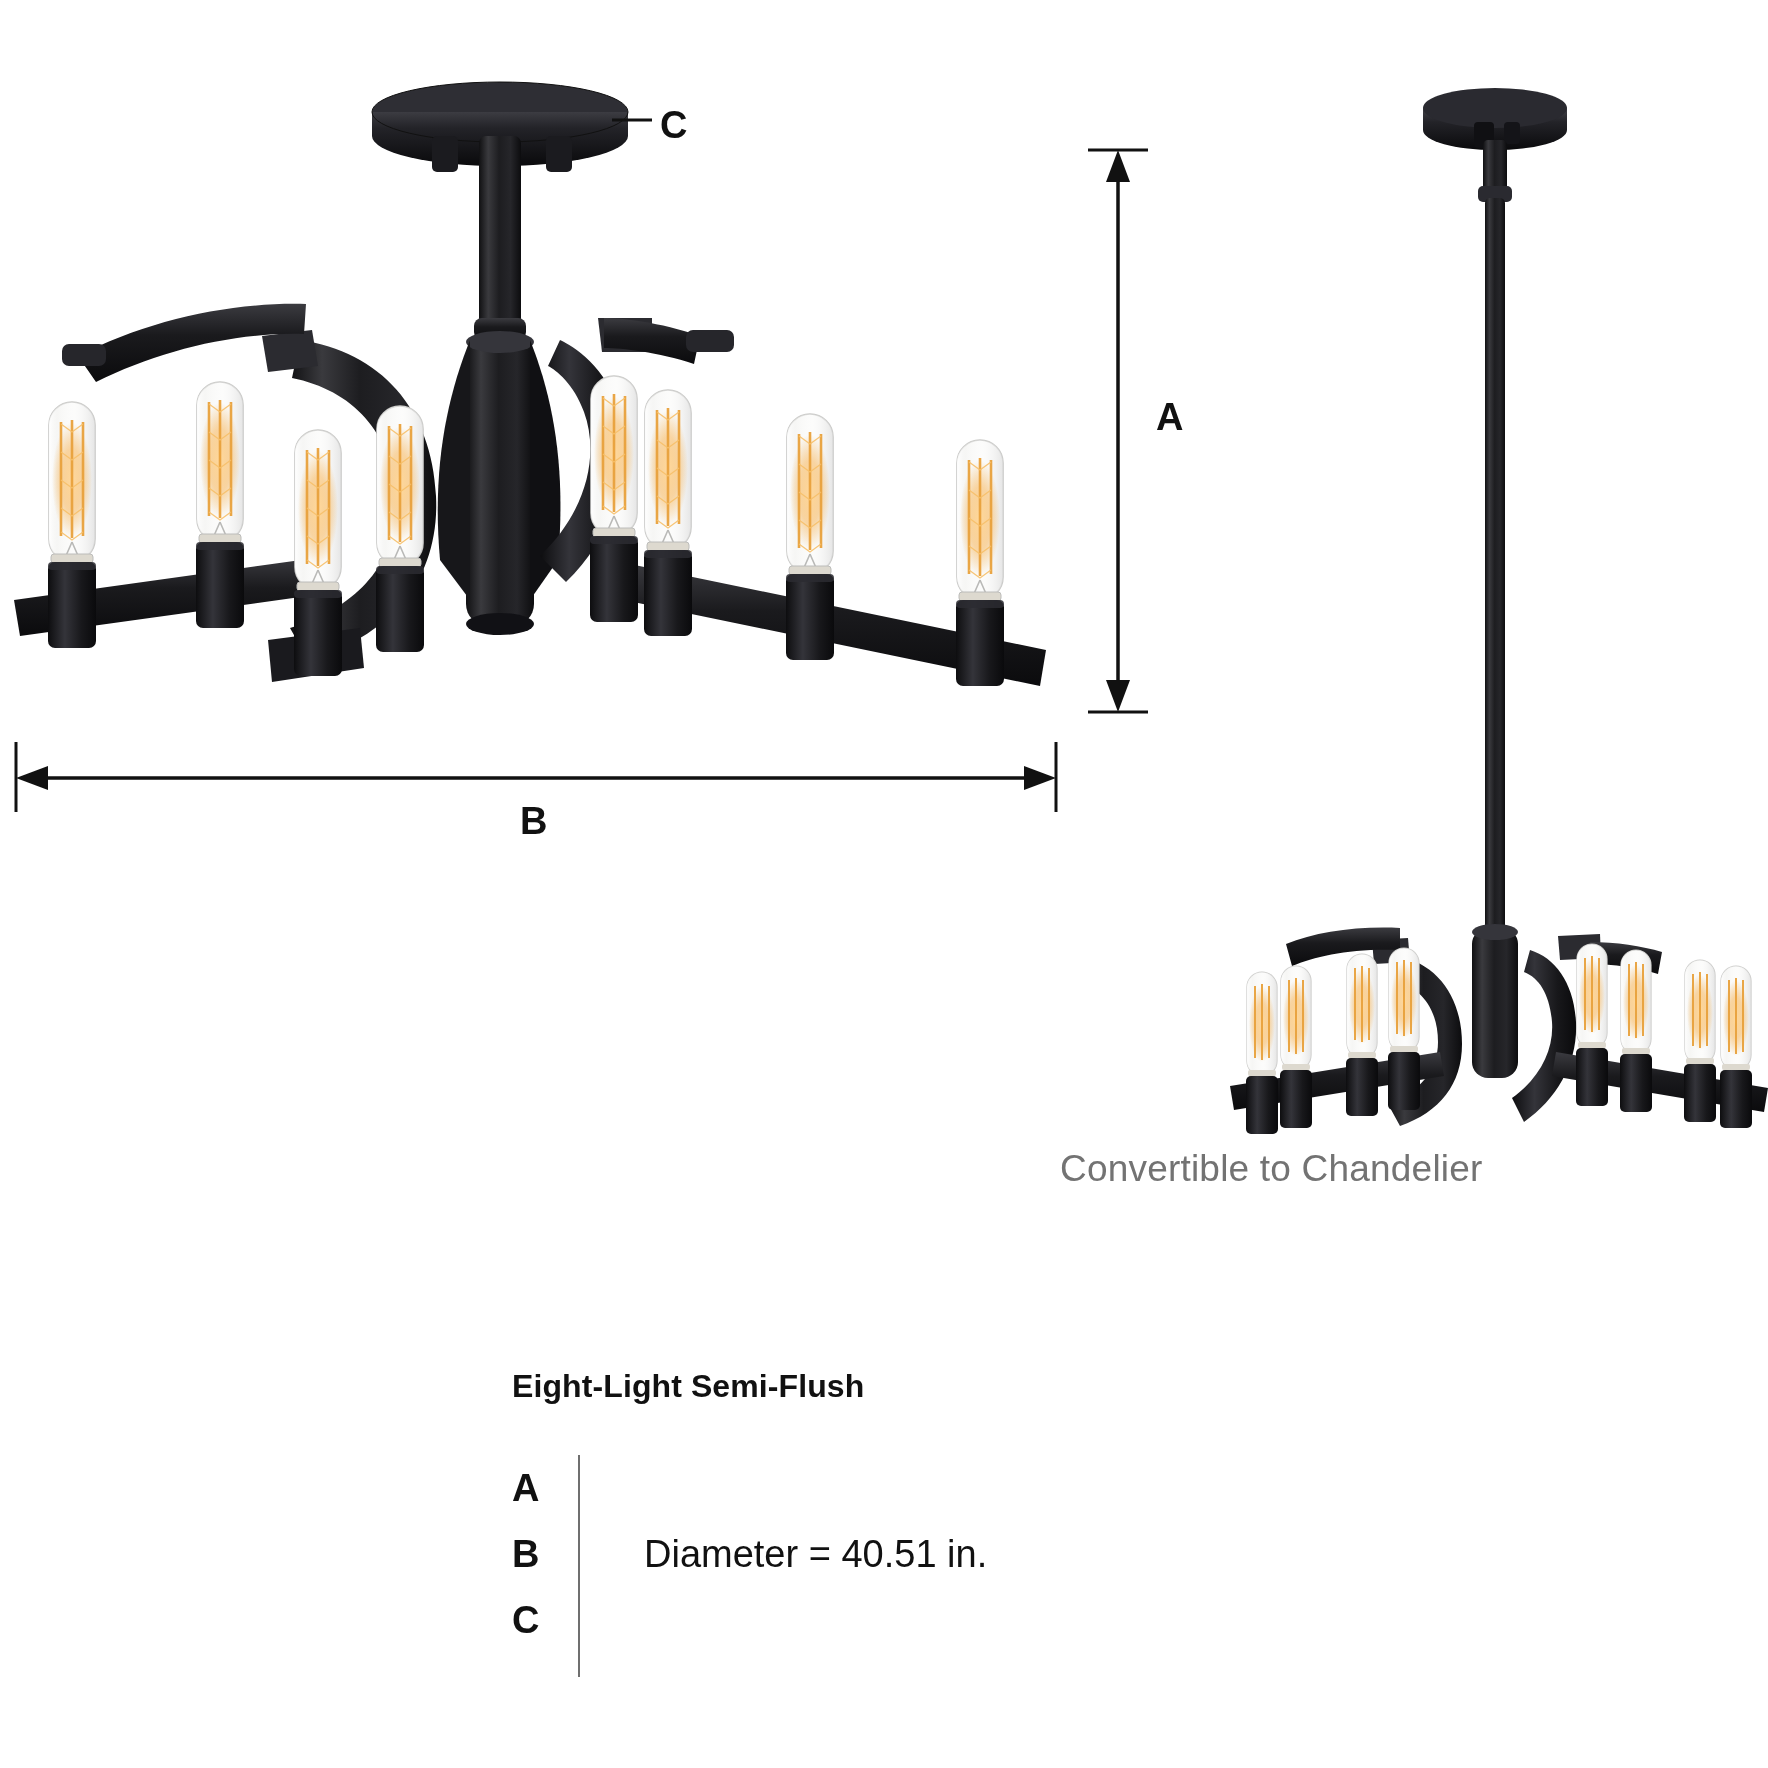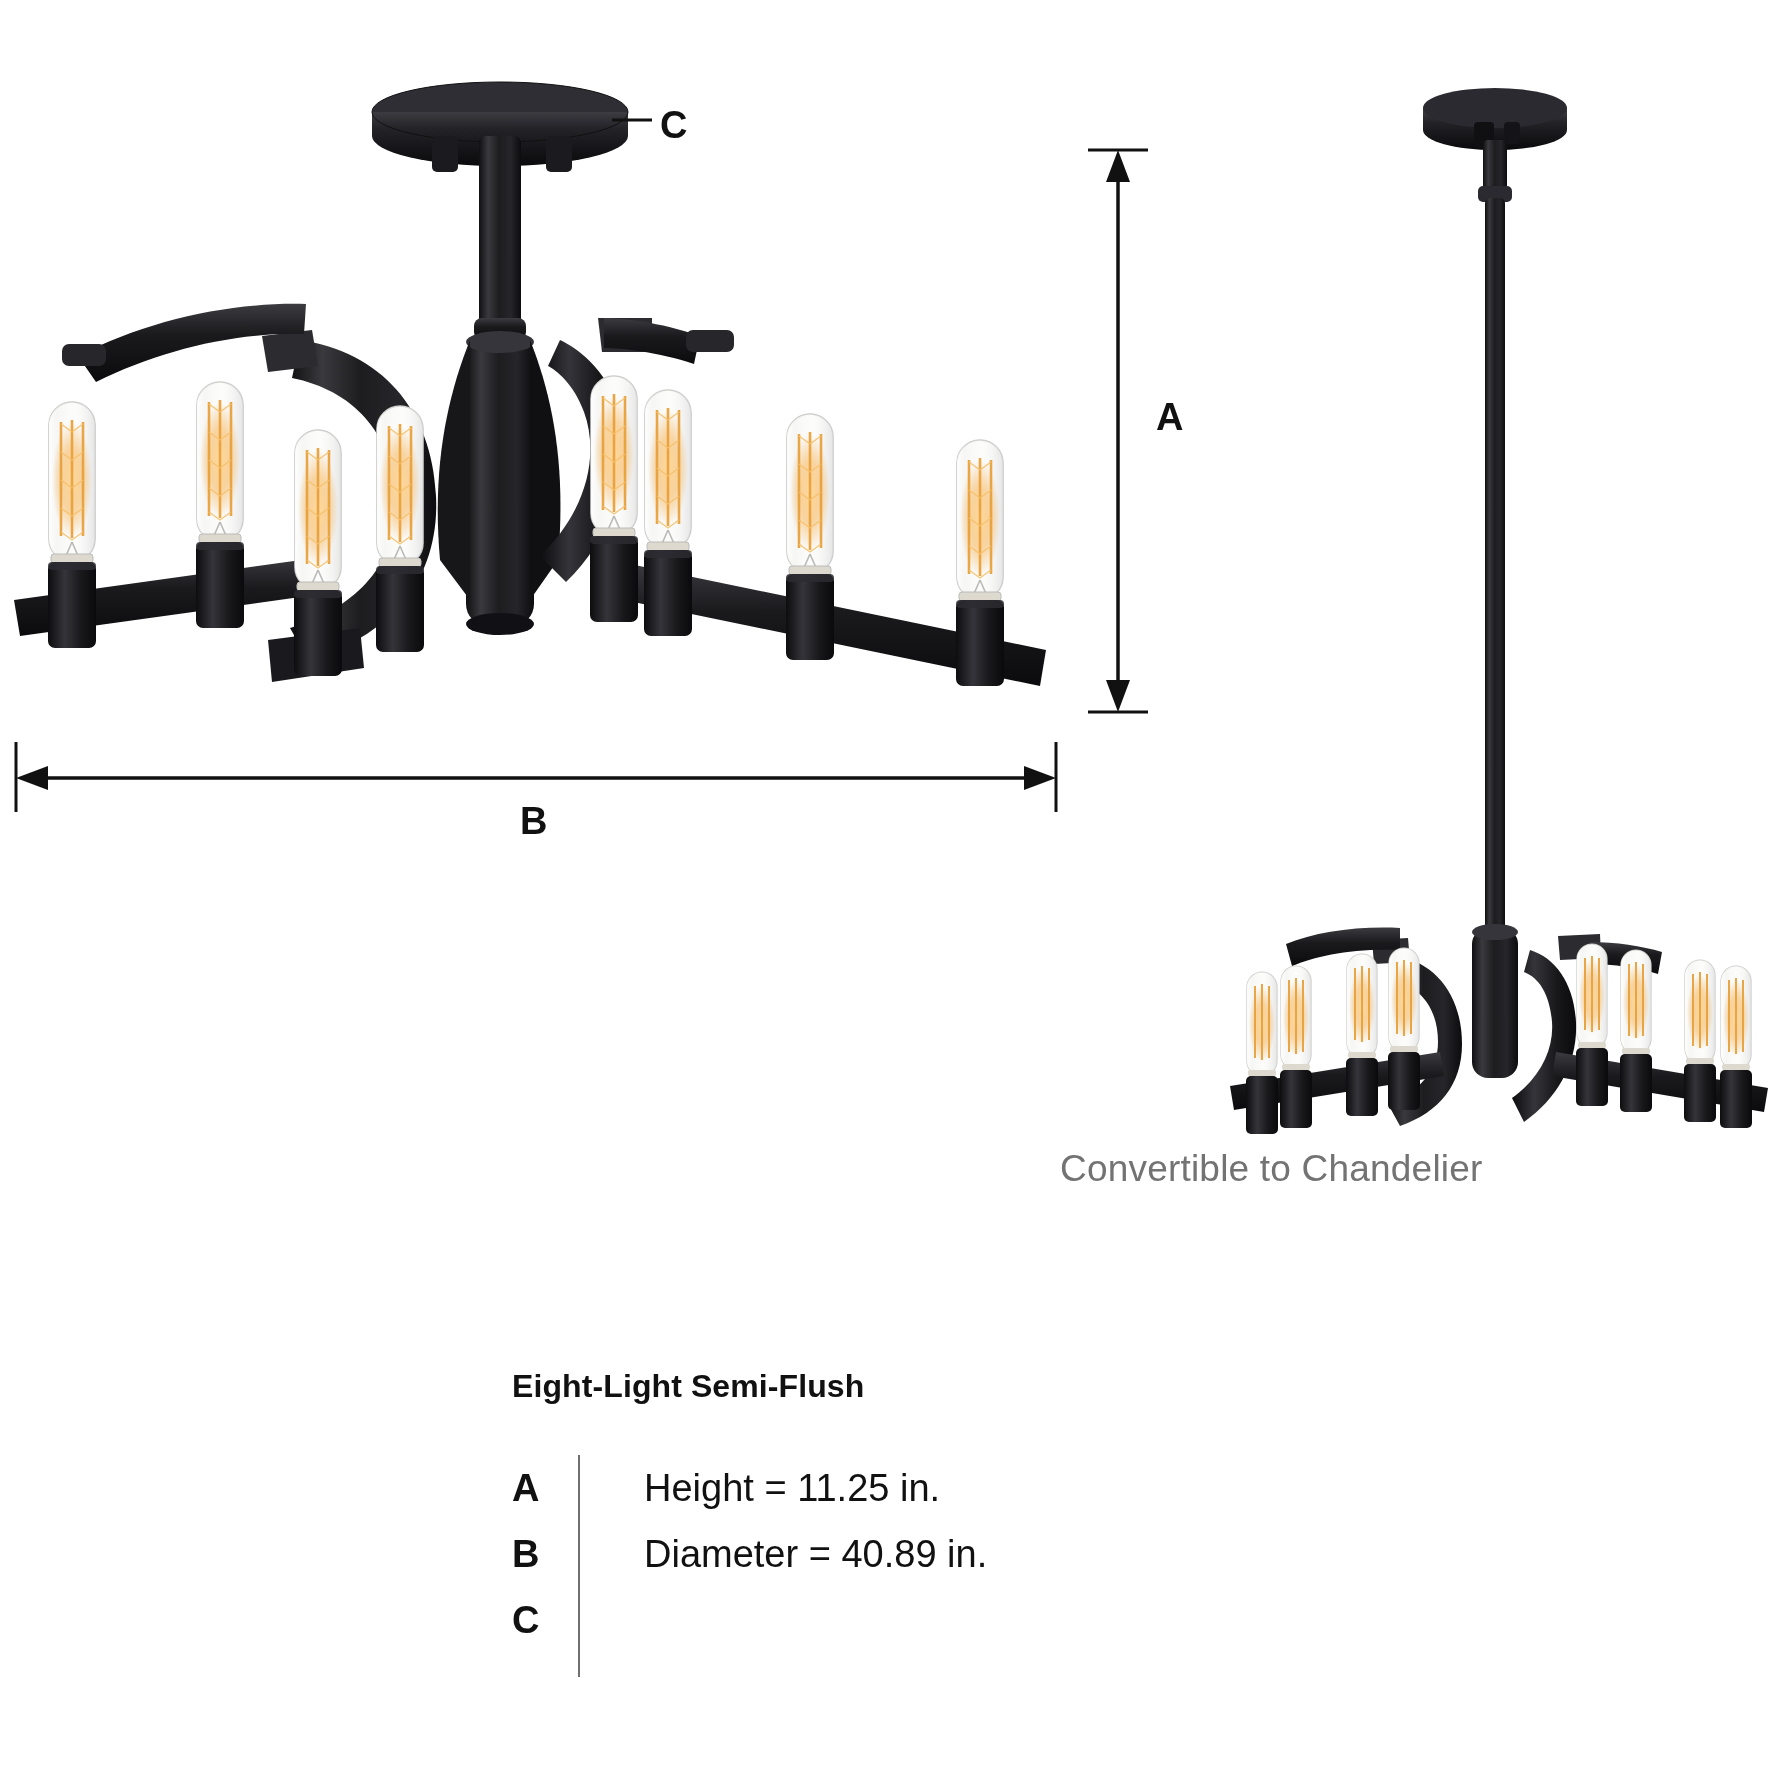--- a/index.html
+++ b/index.html
@@ -376,26 +376,25 @@
   <div class="abs" id="chandelier-caption">Convertible to Chandelier</div>
 
   <div class="abs" id="spec-block">
     <div id="spec-title">Eight-Light Semi-Flush</div>
 
     <div id="spec-table">
       <div class="spec-divider"></div>
 
       <div class="spec-row">
         <div class="spec-key">A</div>
-        <div class="spec-val">Height = 11.25 in.</div>
       </div>
 
       <div class="spec-row">
         <div class="spec-key">B</div>
-        <div class="spec-val">Diameter = 40.89 in.</div>
+        <div class="spec-val">Diameter = 40.51 in.</div>
       </div>
 
       <div class="spec-row">
         <div class="spec-key">C</div>
       </div>
     </div>
   </div>
 
 </div>
 

